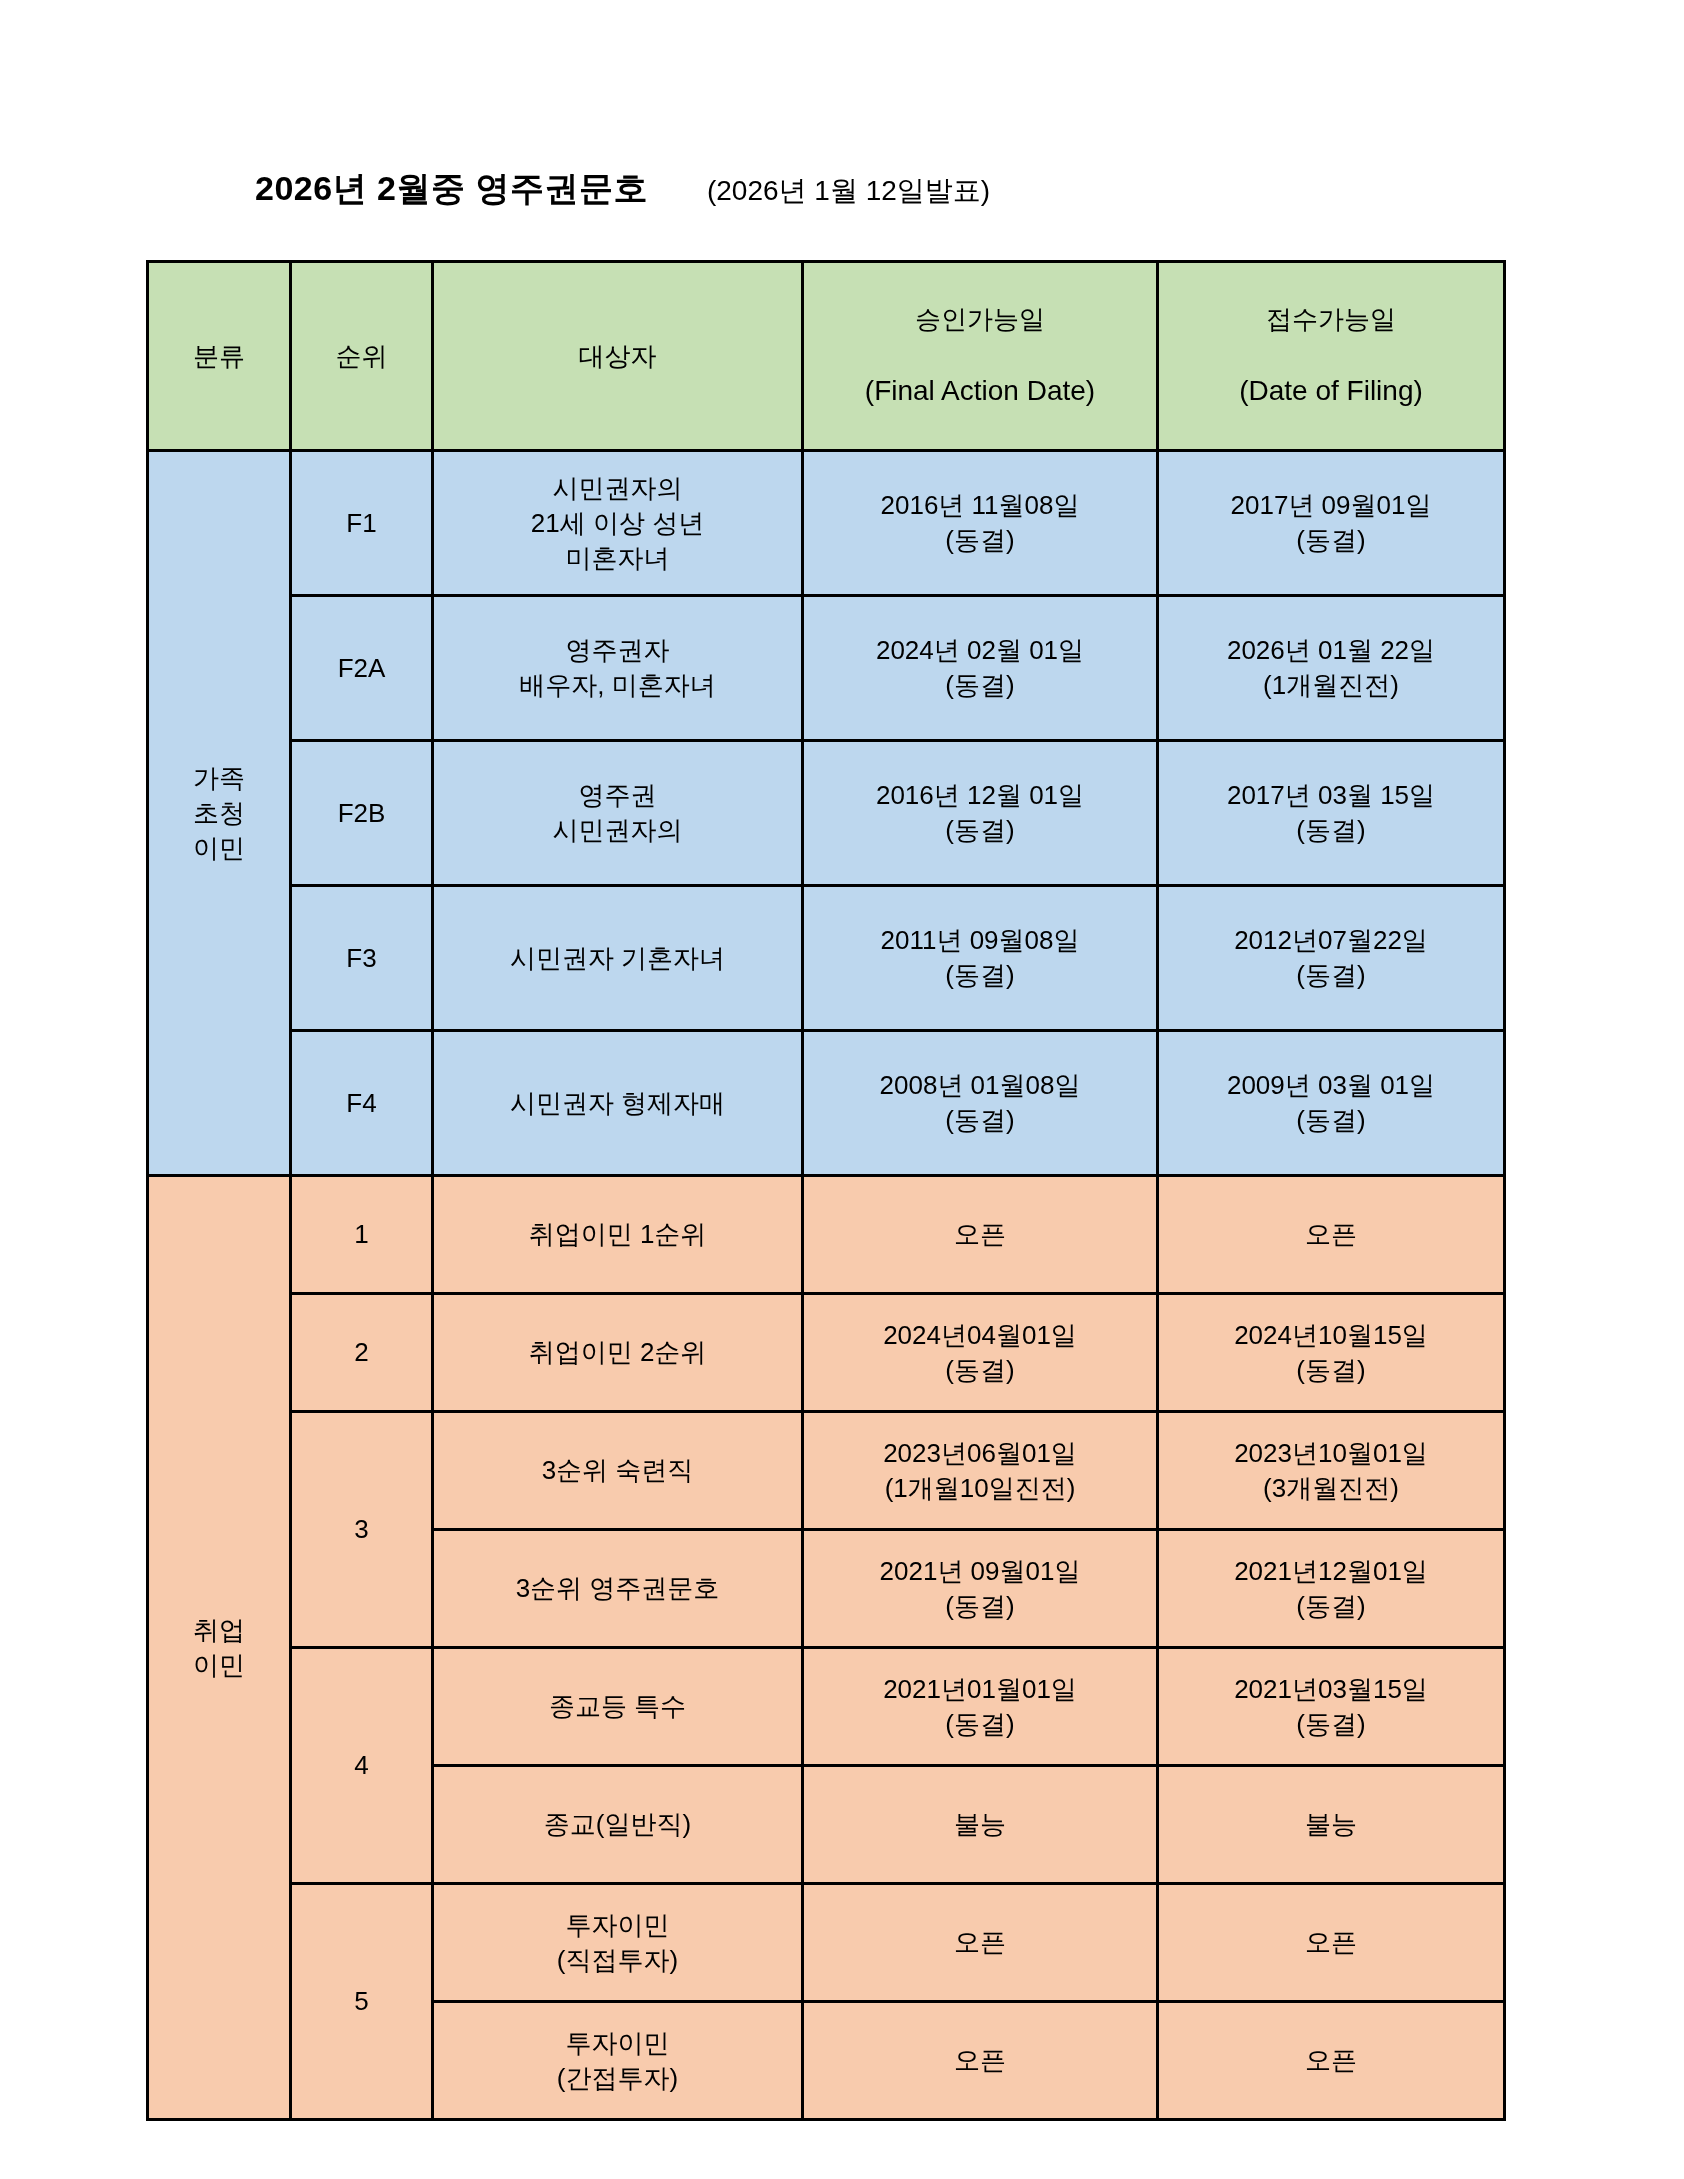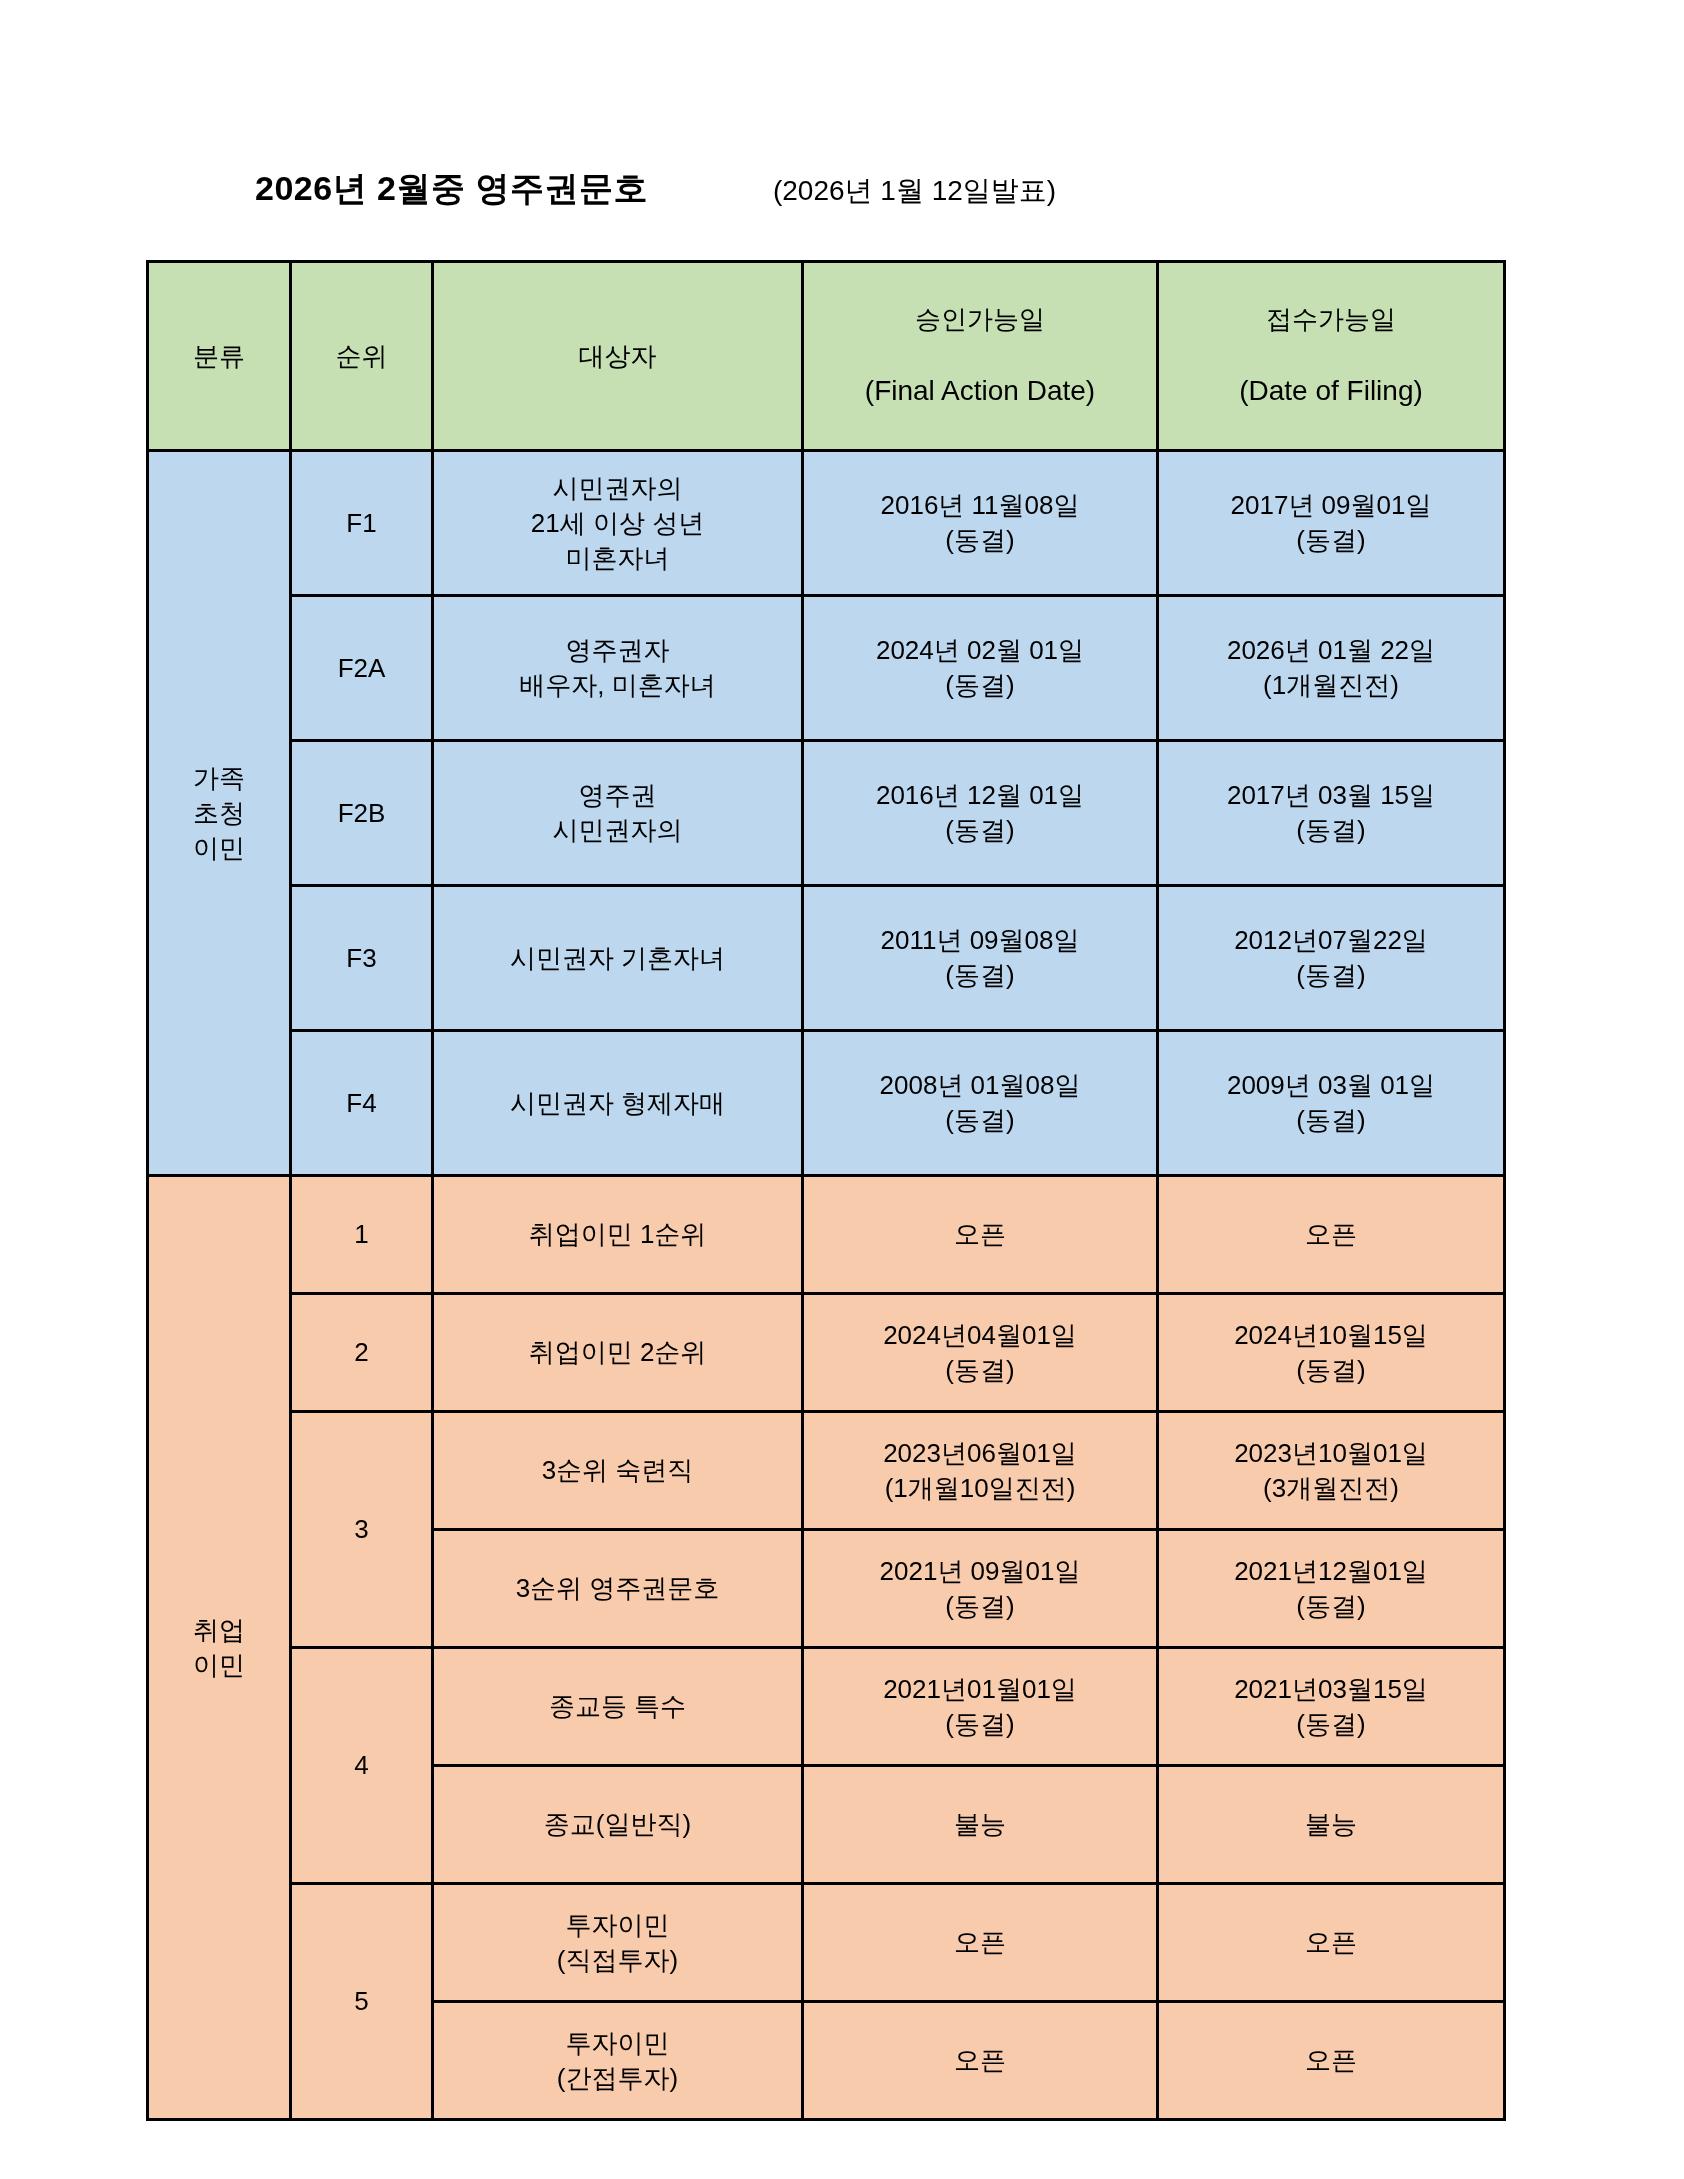--- a/index.html
+++ b/index.html
@@ -15,32 +15,31 @@
     height: 2179px;
     background: #ffffff;
     overflow: hidden;
   }
   .title-row {
     position: absolute;
     left: 255px;
     top: 166px;
     display: flex;
     align-items: baseline;
-    gap: 84px;
+    gap: 59px;
     white-space: nowrap;
   }
   .doc-title {
     font-size: 34px;
     font-weight: bold;
     letter-spacing: 0.5px;
   }
   .doc-subtitle {
     font-size: 28px;
     font-weight: normal;
-    margin-left: 41px;
   }
   table.bulletin {
     position: absolute;
     left: 146px;
     top: 260px;
     width: 1357px;
     border-collapse: collapse;
     table-layout: fixed;
   }
   table.bulletin td {

